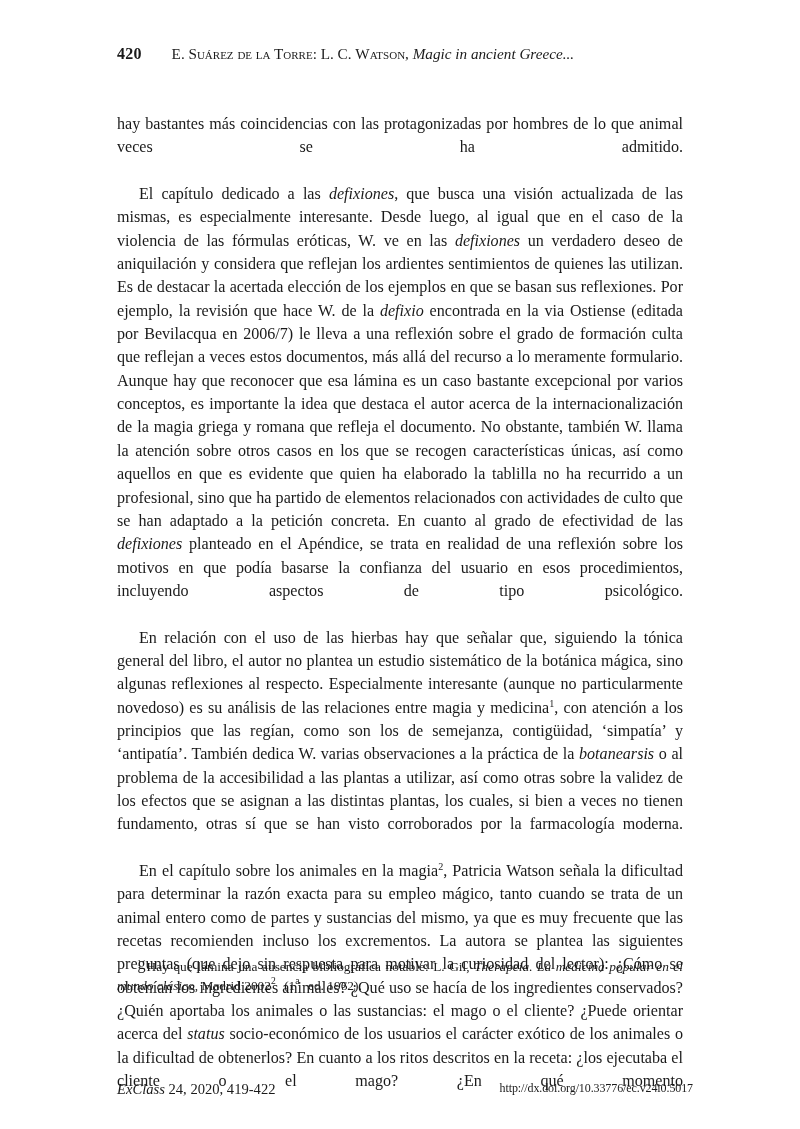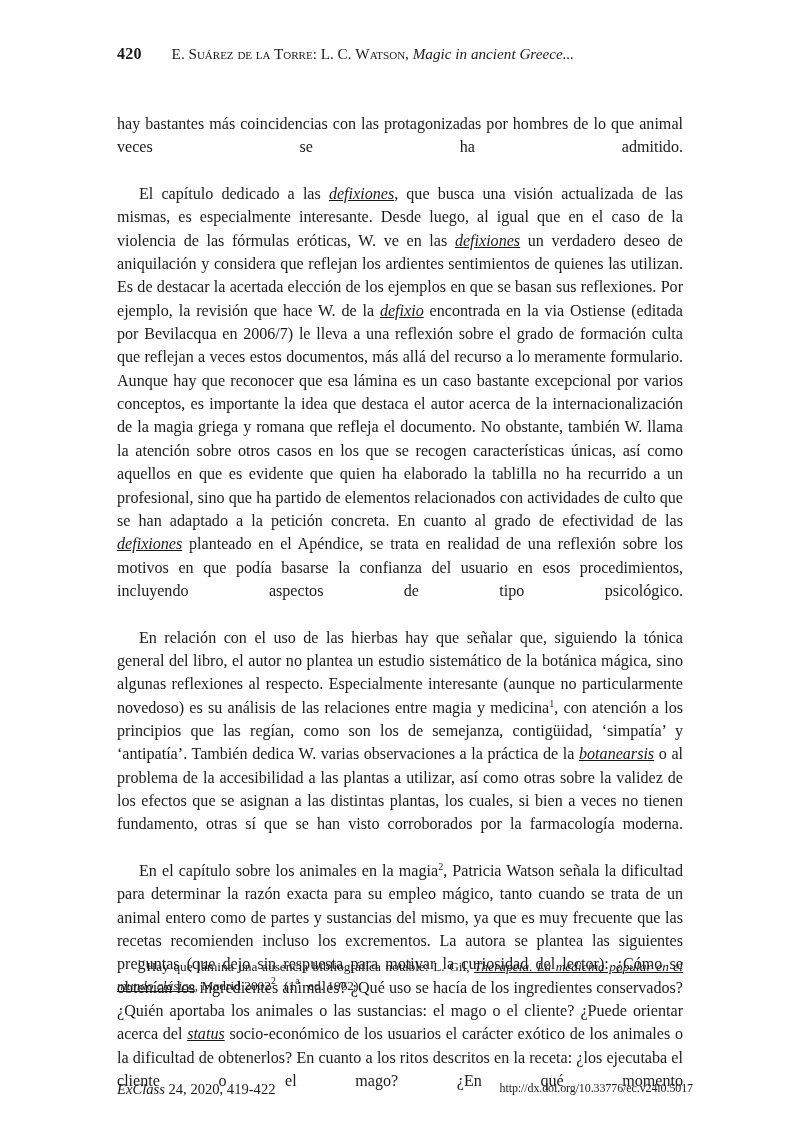--- a/index.html
+++ b/index.html
@@ -69,21 +69,20 @@
     text-indent: 22px;
   }
   
   p.para::after {
     content: "";
     display: inline-block;
     width: 100%;
   }
   i, .it {
     font-style: italic;
-    text-decoration: underline;
   }
   sup.fn-ref {
     font-size: 0.63em;
     vertical-align: super;
     line-height: 0;
   }
 
   
   .footnotes {
     position: absolute;

